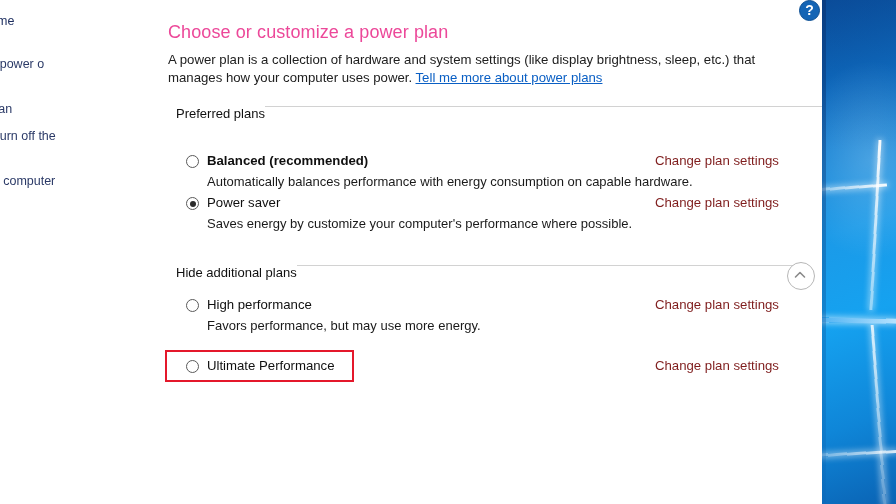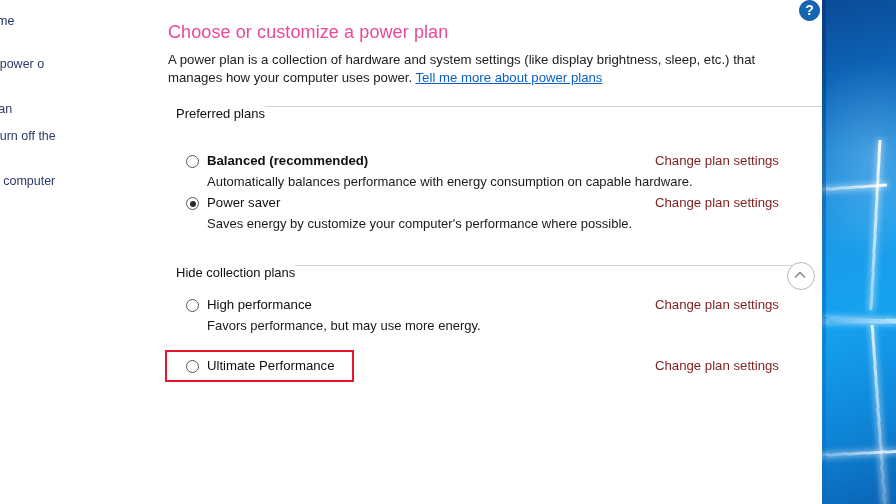--- a/index.html
+++ b/index.html
@@ -333,21 +333,21 @@
       <div class="plan" id="plan-powersaver">
         <div class="plan-main">
           <span class="radio checked"></span>
           <span class="plan-name">Power saver</span>
           <span class="change-link">Change plan settings</span>
         </div>
         <div class="plan-desc">Saves energy by customize your computer's performance where possible.</div>
       </div>
 
       <div class="group-header" id="additional-header">
-        <span class="gh-label">Hide collection plans</span>
+        <span class="gh-label">Hide additional plans</span>
         <span class="gh-rule"></span>
       </div>
 
       <div class="collapse-btn">
         <svg width="24" height="24" viewBox="0 0 24 24">
           <polyline points="7.5,14 12,9.5 16.5,14" fill="none" stroke="#8a8a8a" stroke-width="1.6" stroke-linecap="round" stroke-linejoin="round"></polyline>
         </svg>
       </div>
 
       <div class="plan" id="plan-highperf">

